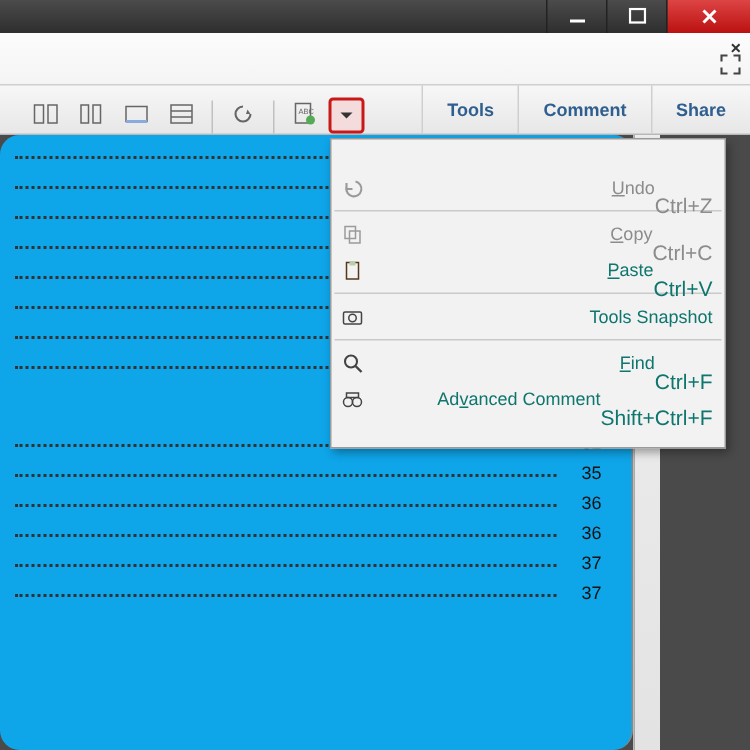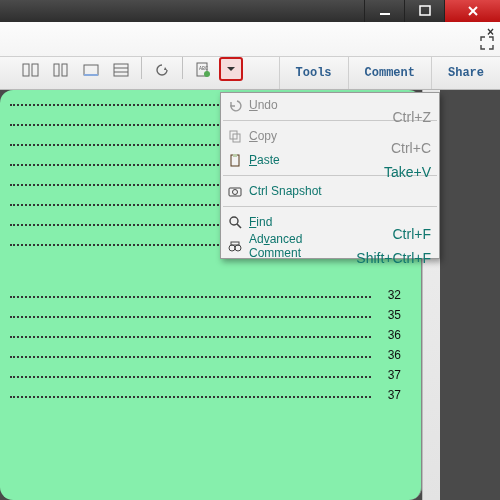--- a/index.html
+++ b/index.html
@@ -27,45 +27,44 @@
   }
   .tabbar {
     height: 34px;
     position: relative;
   }
   .tab-x { position:absolute; right:6px; top:3px; font-weight:bold; color:#333; }
   .fullbtn { position:absolute; right:4px; bottom:4px; width:18px; height:18px; display:flex; align-items:center; justify-content:center; }
   .tool-row {
     height: 34px;
     display:flex;
-    align-items:flex-start;
+    align-items:flex-end;
     background: linear-gradient(#f7f7f7,#e7e7e7);
     border-top:1px solid #cfcfcf;
     border-bottom:1px solid #b9b9b9;
     padding-left:16px;
-    font-family:Liberation Mono, monospace;
   }
   .tool {
     width:28px; height:26px;
     display:flex; align-items:center; justify-content:center;
     border:1px solid transparent; border-radius:3px;
     margin:0 1px;
     color:#555;
   }
   .vsep { width:1px; height:22px; background:#c0c0c0; margin:0 5px; }
   .tool.highlight { border:2px solid #c91818; background:#f5dcdc; width:24px; height:24px; }
   .link-strip { margin-left:auto; display:flex; gap:0; height:100%; }
   .link-btn { padding:0 16px; display:flex; align-items:center; font-weight:600; color:#2f5f8f; border-left:1px solid #cfcfcf; }
   .workspace {
     position:absolute; left:0; right:0; top:90px; bottom:0;
     background:#4a4a4a;
     display:flex;
   }
   .page-area {
-    background:#86efac;
+    background:#0ea5e9;
     width:422px;
     height:100%;
     overflow:hidden;
     position:relative;
     border-right:1px solid #888;
     border-radius:13px;
   }
   .scroll-gutter {
     width:18px;
     background:linear-gradient(#f0f0f0,#e3e3e3);
@@ -79,26 +78,27 @@
   }
   .doc-line .dots {
     position:absolute; left:0; right:40px; top:14px;
     border-bottom:2px dotted #333;
   }
   .doc-line .num { position:absolute; right:10px; top:6px; font-size:12px; color:#111; }
   .doc-line.gap { height:32px; }
   .context-menu {
     position:absolute;
     left:220px; top:92px;
-    width:220px;
+    width:264px;
     background:#f2f2f2;
     border:1px solid #9a9a9a;
     box-shadow:2px 3px 6px rgba(0,0,0,.35);
     z-index:50;
-    padding:0 0;
+    padding:20px 0;
+    text-align:right;
   }
   .menu-item {
     height:24px;
     display:flex;
     align-items:center;
     padding:0 8px 0 4px;
     color:#0f766e;
     position:relative;
   }
   .menu-item.disabled { color:#8c8c8c; }
@@ -285,31 +285,31 @@
     <span class="mi-short">Ctrl+C</span>
   </div>
   <div class="menu-item">
     <span class="mi-icon">
         <svg width="14" height="14">
           <rect x="3" y="2" width="8" height="11" fill="none" stroke="#55381b"></rect>
           <rect x="5" y="1" width="4" height="3" fill="#bca"></rect>
         </svg>
       </span>
     <span class="mi-label"><span></span><span class="ul">P</span><span>aste</span></span>
-    <span class="mi-short">Take+V</span>
+    <span class="mi-short">Ctrl+V</span>
   </div>
   <div class="menu-sep"></div>
   <div class="menu-item">
     <span class="mi-icon">
         <svg width="14" height="14">
           <rect x="1" y="4" width="12" height="8" rx="1" fill="none" stroke="#444"></rect>
           <circle cx="7" cy="8" r="2.5" fill="none" stroke="#444"></circle>
         </svg>
       </span>
-    <span class="mi-label">Ctrl Snapshot</span>
+    <span class="mi-label">Tools Snapshot</span>
     <span class="mi-short"></span>
   </div>
   <div class="menu-sep"></div>
   <div class="menu-item">
     <span class="mi-icon">
         <svg width="14" height="14">
           <circle cx="6" cy="6" r="4" fill="none" stroke="#444" stroke-width="1.4"></circle>
           <line x1="9" y1="9" x2="13" y2="13" stroke="#444" stroke-width="1.6"></line>
         </svg>
       </span>

